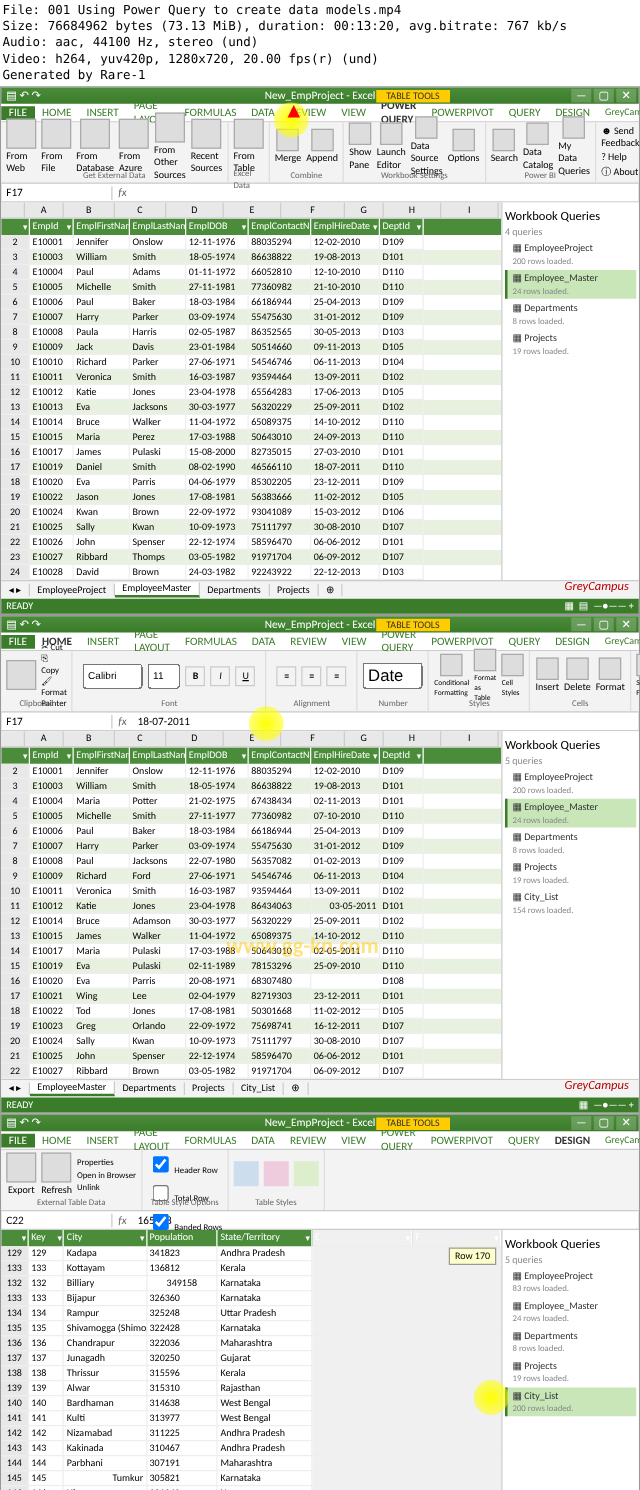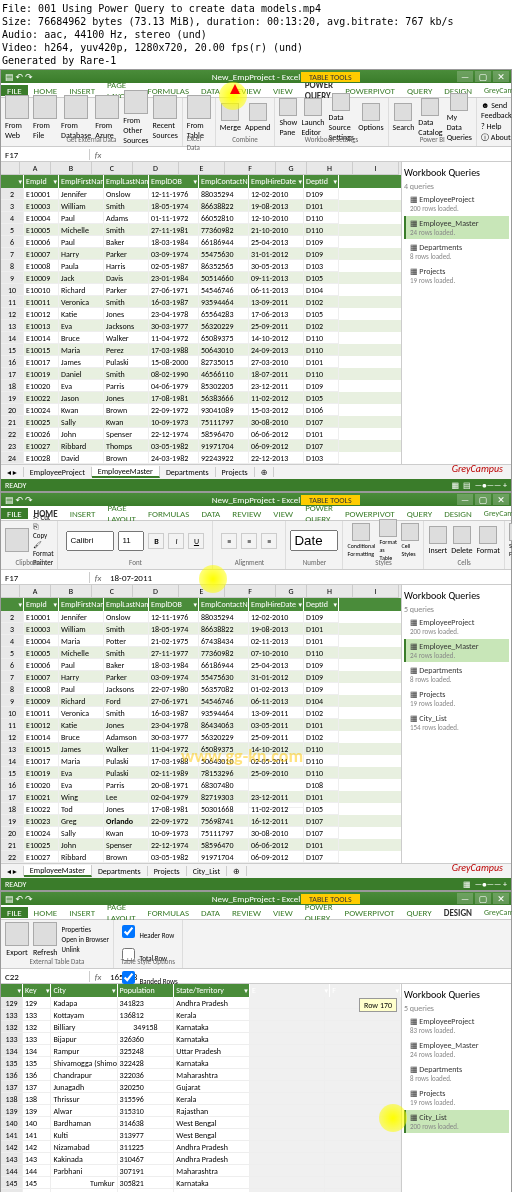--- a/index.html
+++ b/index.html
@@ -736,21 +736,21 @@
             <div style="width: 50px;">13-09-2011</div>
             <div style="width: 30px;">D102</div>
           </div>
           <div class="datarow">
             <div class="rowhead">11</div>
             <div style="width: 30px;">E10012</div>
             <div style="width: 40px;">Katie</div>
             <div style="width: 40px;">Jones</div>
             <div style="width: 45px;">23-04-1978</div>
             <div style="width: 45px;">86434063</div>
-            <div style="width: 50px;">03-05-2011</div>
+            <div style="width: 50px; text-align: right;">03-05-2011</div>
             <div style="width: 30px;">D101</div>
           </div>
           <div class="datarow">
             <div class="rowhead">12</div>
             <div style="width: 30px;">E10014</div>
             <div style="width: 40px;">Bruce</div>
             <div style="width: 40px;">Adamson</div>
             <div style="width: 45px;">30-03-1977</div>
             <div style="width: 45px;">56320229</div>
             <div style="width: 50px;">25-09-2011</div>
@@ -813,21 +813,21 @@
             <div style="width: 40px;">Jones</div>
             <div style="width: 45px;">17-08-1981</div>
             <div style="width: 45px;">50301668</div>
             <div style="width: 50px;">11-02-2012</div>
             <div style="width: 30px;">D105</div>
           </div>
           <div class="datarow">
             <div class="rowhead">19</div>
             <div style="width: 30px;">E10023</div>
             <div style="width: 40px;">Greg</div>
-            <div style="width: 40px; font-weight: bold;">Orlando</div>
+            <div style="width: 40px;">Orlando</div>
             <div style="width: 45px;">22-09-1972</div>
             <div style="width: 45px;">75698741</div>
             <div style="width: 50px;">16-12-2011</div>
             <div style="width: 30px;">D107</div>
           </div>
           <div class="datarow">
             <div class="rowhead">20</div>
             <div style="width: 30px;">E10024</div>
             <div style="width: 40px;">Sally</div>
             <div style="width: 40px;">Kwan</div>
@@ -950,20 +950,28 @@
         <div class="label">External Table Data</div>
       </div>
 <div class="group">
         <div class="icons" style="flex-direction:column;font-size:7px;align-items:flex-start">
 <label><input type="checkbox" checked="" style=""> Header Row</label>
 <label><input type="checkbox" style=""> Total Row</label>
 <label><input type="checkbox" checked="" style=""> Banded Rows</label>
 </div>
         <div class="label">Table Style Options</div>
       </div>
+<div class="group">
+        <div class="icons">
+<span class="box" style="width:20px;height:20px;background:#cde"></span>
+<span class="box" style="width:20px;height:20px;background:#ecd"></span>
+<span class="box" style="width:20px;height:20px;background:#dec"></span>
+</div>
+        <div class="label">Table Styles</div>
+      </div>
 </div>
 <div class="cellref">
       <div class="namebox">C22</div>
       <div class="fx">fx</div>
       <div class="formula">165688</div>
     </div>
 <div class="sheet-area">
 <div class="grid" style="position:relative">
 <div class="tooltip" style="left:358px;top:14px">Row 170</div>
 <div class="tbl-header">

